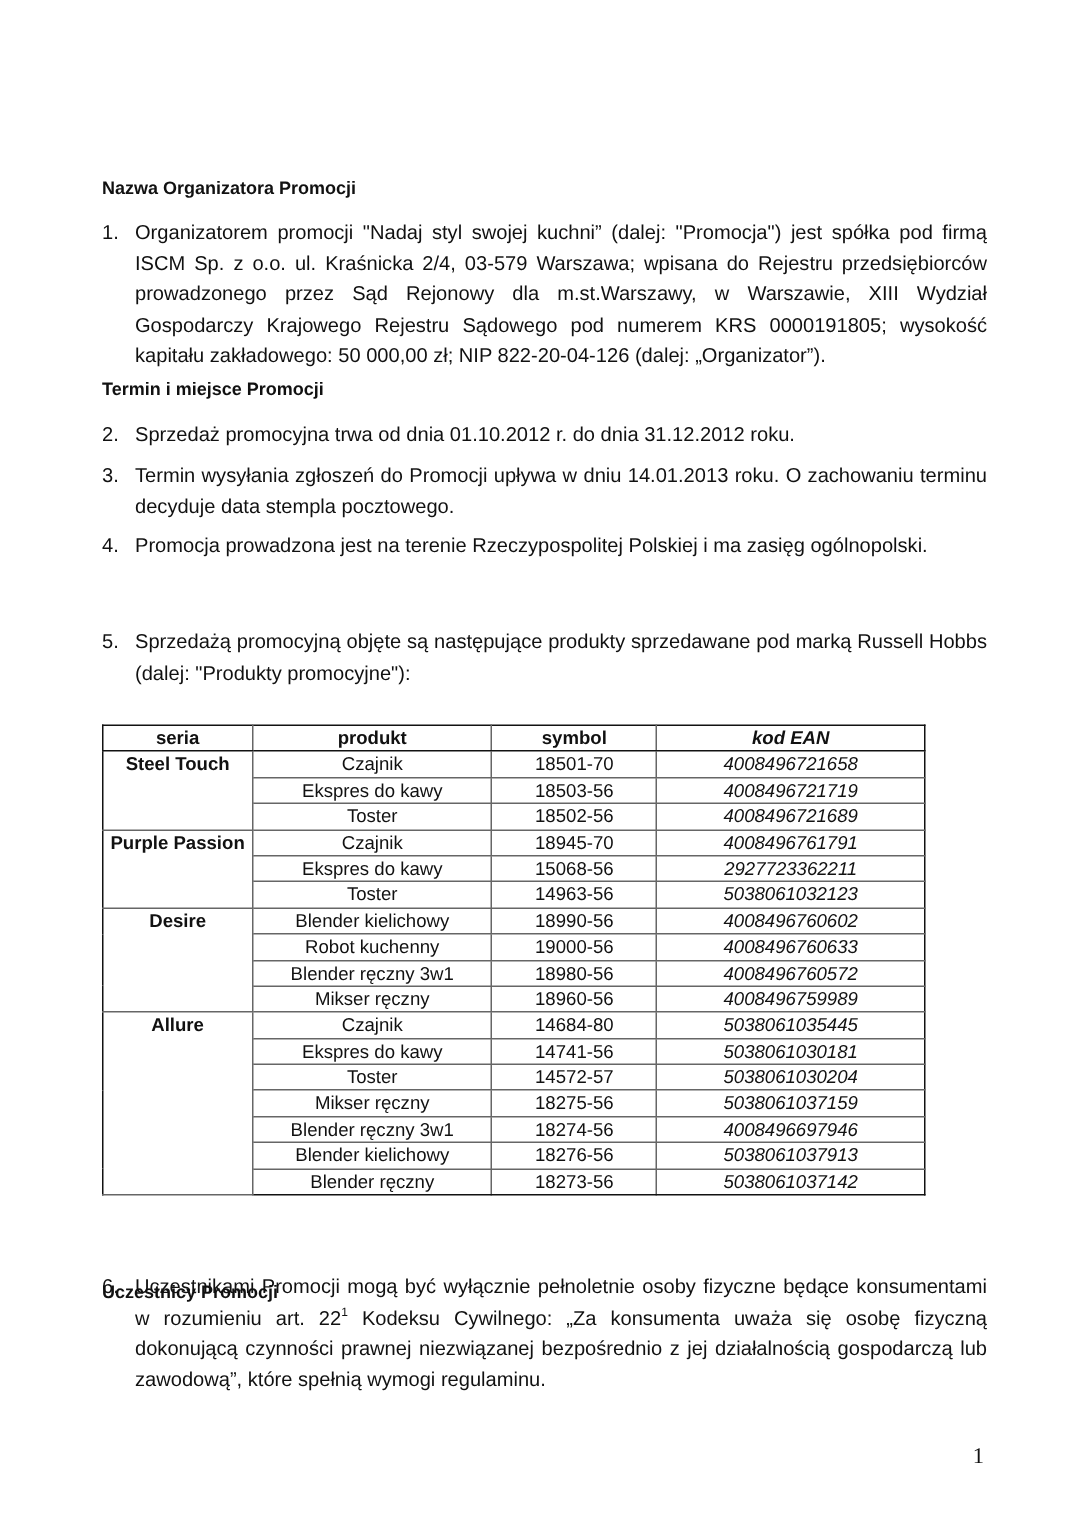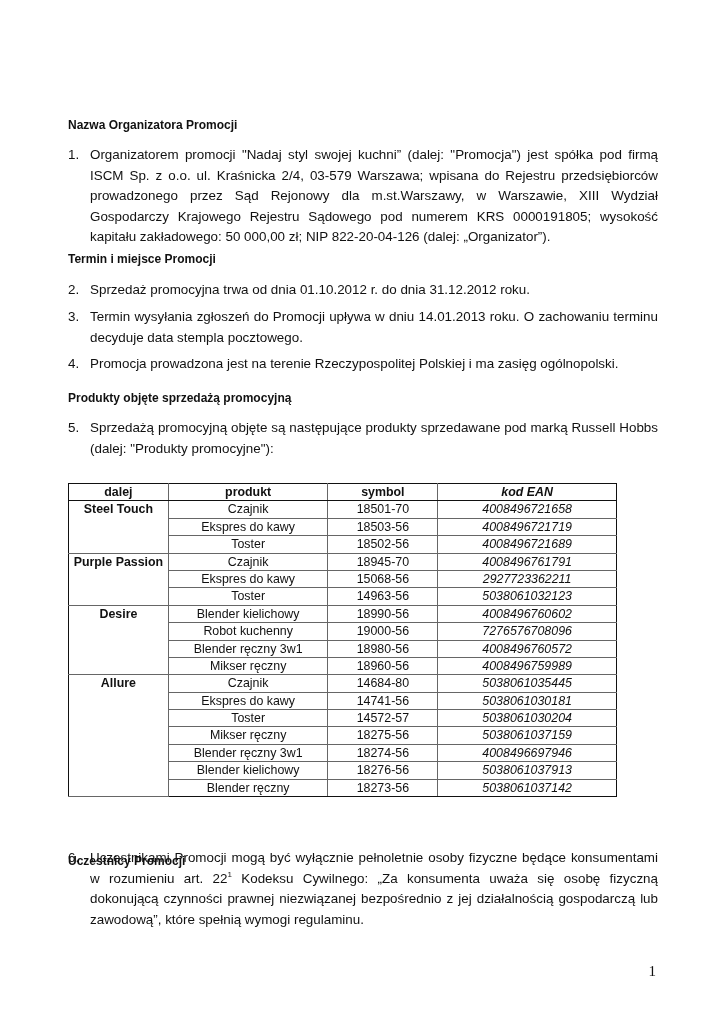--- a/index.html
+++ b/index.html
@@ -59,36 +59,35 @@
   </div>
   <div class="item" style="top:307px;">
     <span class="num">3.</span>
     <div class="txt">Termin wysyłania zgłoszeń do Promocji upływa w dniu 14.01.2013 roku. O zachowaniu terminu decyduje data stempla pocztowego.</div>
   </div>
   <div class="item" style="top:354px;">
     <span class="num">4.</span>
     <div class="txt nojust">Promocja prowadzona jest na terenie Rzeczypospolitej Polskiej i ma zasięg ogólnopolski.</div>
   </div>
 
-  <div class="heading" style="top:391px;">Produkty objęte sprzedażą promocyjną</div>
   <div class="item" style="top:418px;">
     <span class="num">5.</span>
     <div class="txt">Sprzedażą promocyjną objęte są następujące produkty sprzedawane pod marką Russell Hobbs (dalej: "Produkty promocyjne"):</div>
   </div>
 
   <table class="products">
     <colgroup>
         <col class="c1">
         <col class="c2">
         <col class="c3">
         <col class="c4">
       </colgroup>
     <thead>
       <tr>
-        <th>dalej</th>
+        <th>seria</th>
         <th>produkt</th>
         <th>symbol</th>
         <th>kod EAN</th>
       </tr>
     </thead>
     <tbody id="products-body">
         <tr class="group-start">
           <td class="series" rowspan="3">Steel Touch</td>
           <td>Czajnik</td>
           <td>18501-70</td>
@@ -122,21 +121,21 @@
         </tr>
         <tr class="group-start">
           <td class="series" rowspan="4">Desire</td>
           <td>Blender kielichowy</td>
           <td>18990-56</td>
           <td>4008496760602</td>
         </tr>
         <tr>
           <td>Robot kuchenny</td>
           <td>19000-56</td>
-          <td>7276576708096</td>
+          <td>4008496760633</td>
         </tr>
         <tr>
           <td>Blender ręczny 3w1</td>
           <td>18980-56</td>
           <td>4008496760572</td>
         </tr>
         <tr>
           <td>Mikser ręczny</td>
           <td>18960-56</td>
           <td>4008496759989</td>

